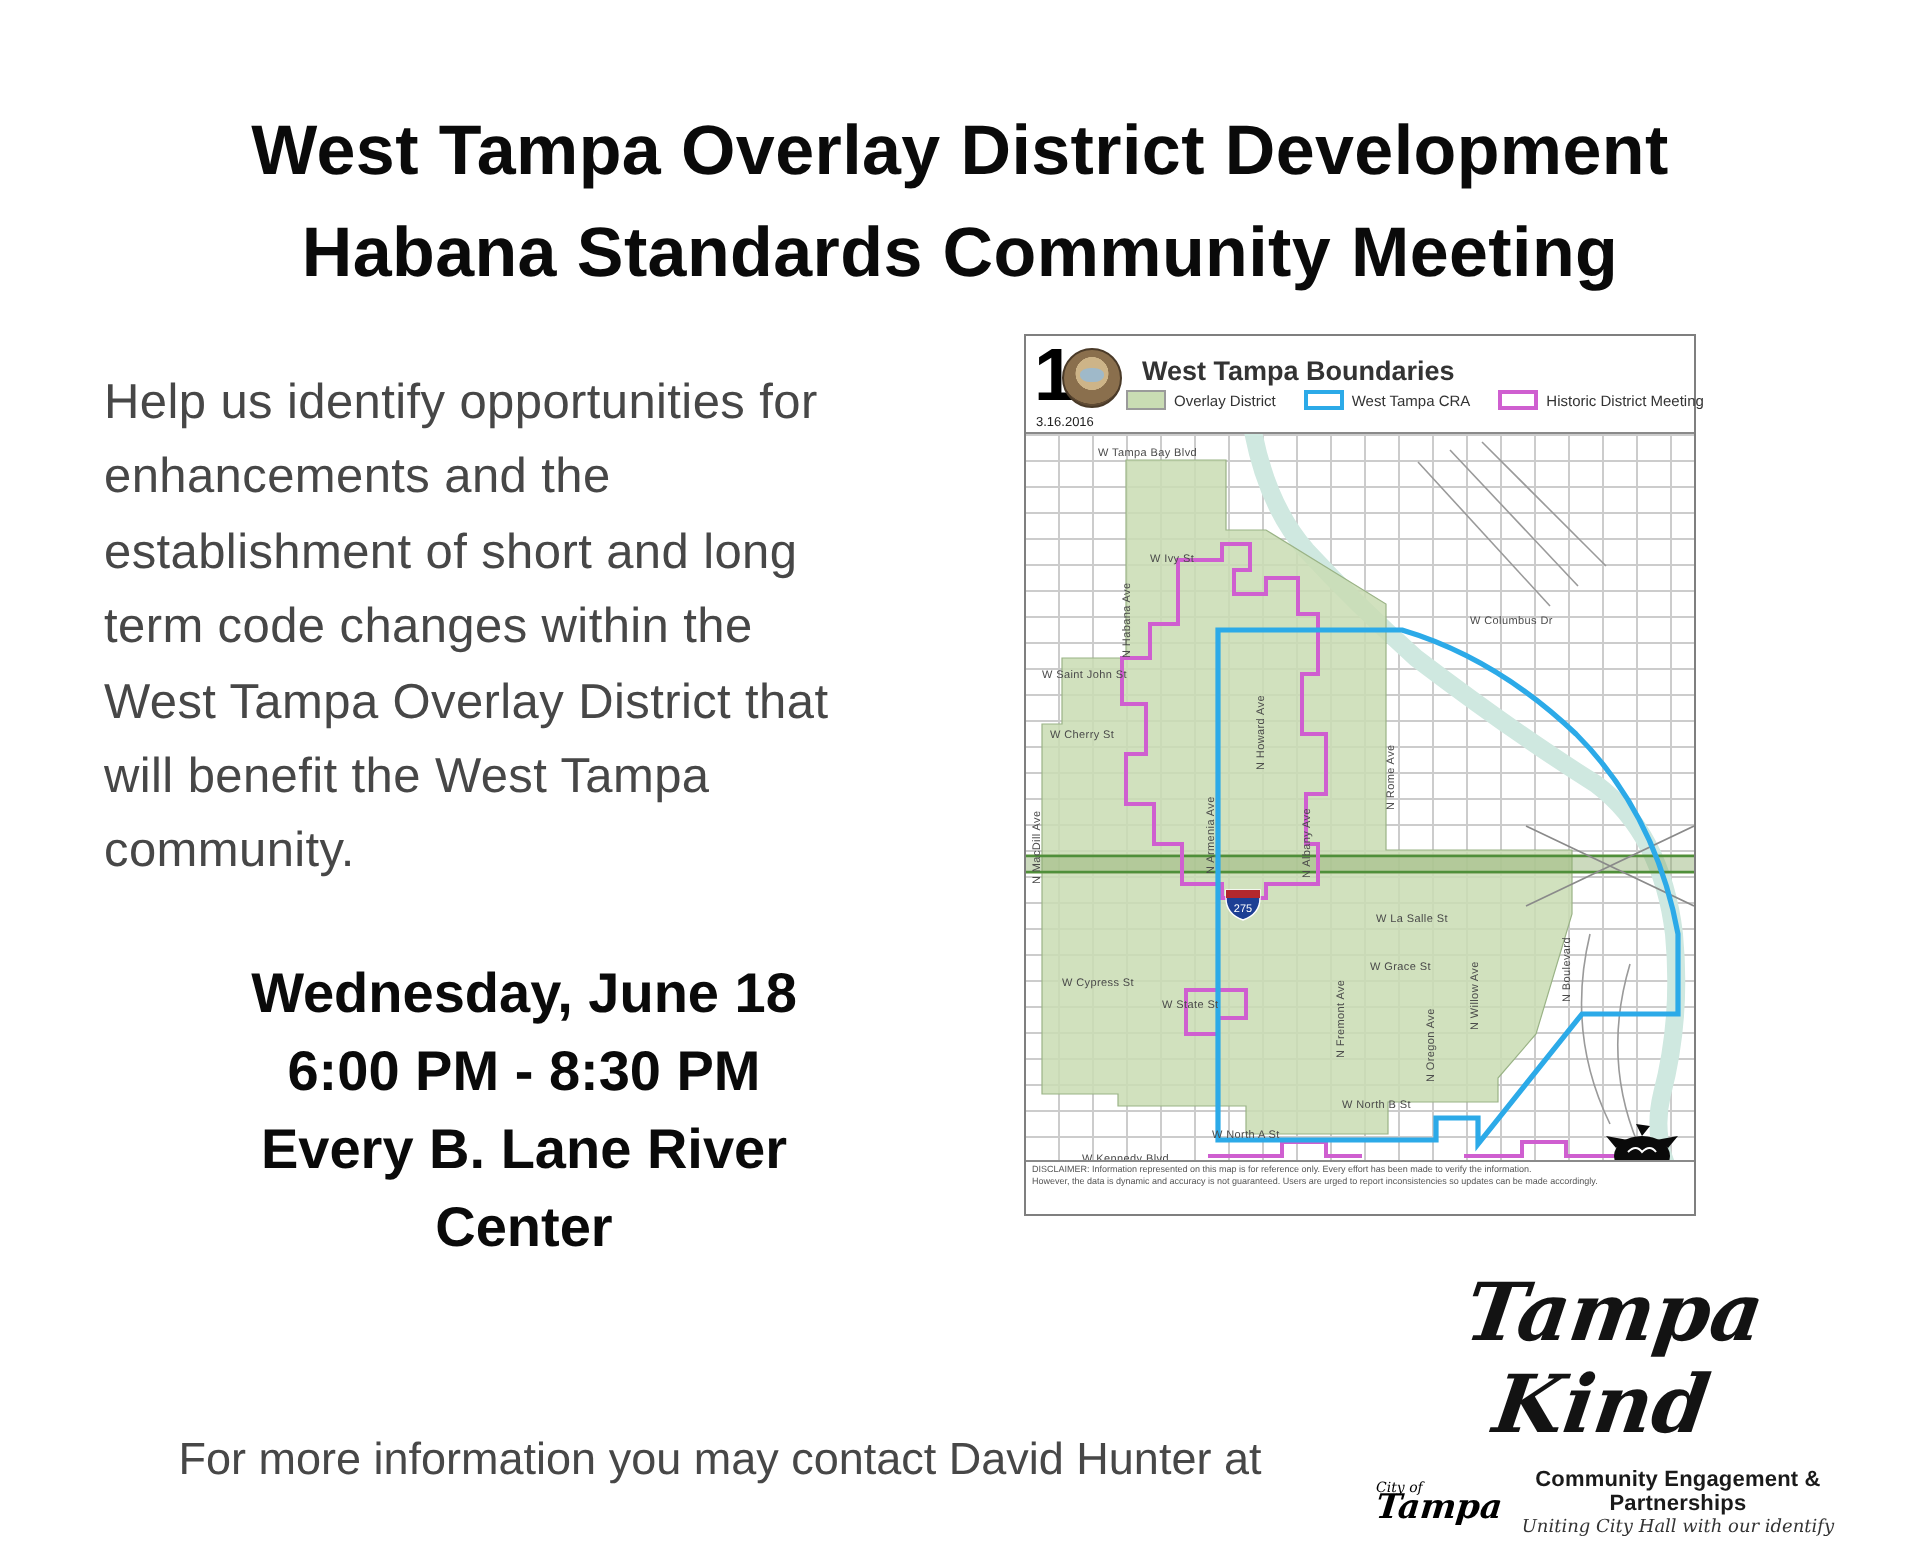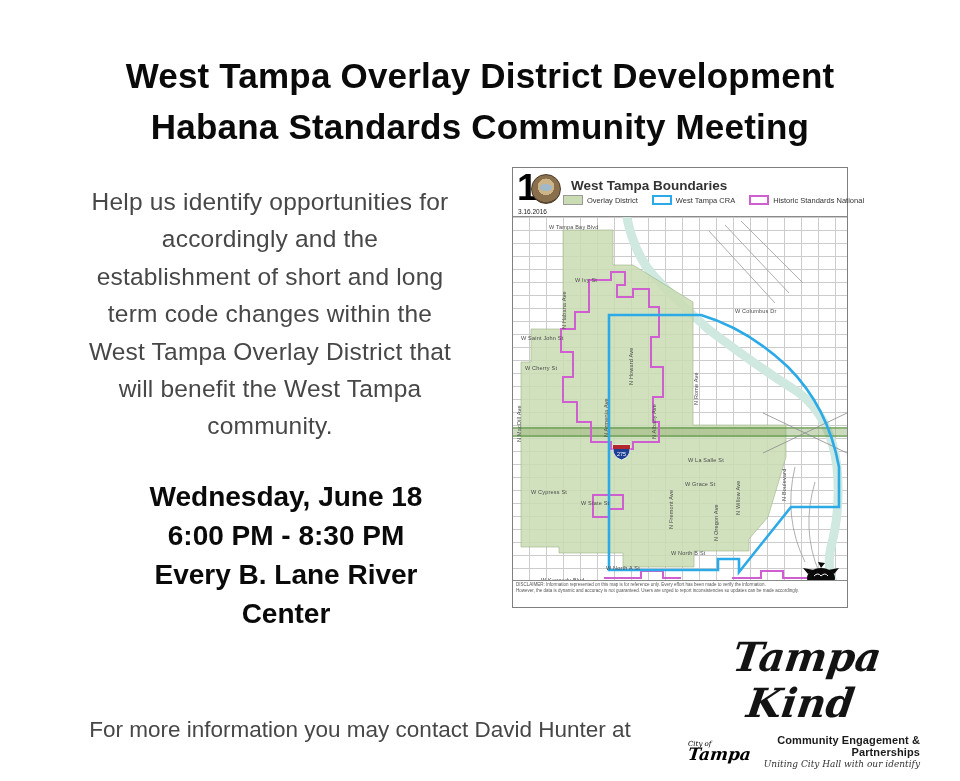--- a/index.html
+++ b/index.html
@@ -4,40 +4,40 @@
 <style>
   html,body{margin:0;padding:0;background:#ffffff;}
   .page{position:relative;width:960px;height:781px;background:#fff;overflow:hidden;
         font-family:"Liberation Sans",sans-serif;}
 
   
   .headline{position:absolute;top:50px;left:0;width:100%;text-align:center;
             font-weight:700;font-size:35px;line-height:51px;color:#0a0a0a;letter-spacing:.2px;}
 
   
-  .intro{position:absolute;top:183px;left:52px;width:436px;text-align:center;
+  .intro{position:absolute;top:183px;left:52px;width:436px;
          font-size:24.5px;line-height:37.4px;color:#474747;font-weight:400;letter-spacing:.2px;}
 
   
-  .meeting{position:absolute;top:477px;left:68px;width:436px;text-align:center;
+  .meeting{position:absolute;top:477px;left:44px;width:436px;text-align:center;
            font-weight:700;font-size:28px;line-height:39px;color:#0a0a0a;}
 
   
   .contact{position:absolute;top:646px;left:36px;width:648px;text-align:center;
            font-size:22.5px;line-height:33.5px;color:#474747;white-space:pre-wrap;}
 
   
   .branding{position:absolute;top:634px;left:688px;width:232px;text-align:center;}
   .script-name{font-family:"DejaVu Serif",serif;font-style:italic;font-weight:700;
                font-size:40px;color:#131313;transform:skewX(-8deg);display:inline-block;line-height:46px;}
   .brand-row{display:flex;align-items:center;justify-content:center;gap:7px;margin-top:8px;}
   .city-logo{font-family:"DejaVu Serif",serif;font-style:italic;color:#000000;line-height:1;text-align:left;}
   .city-logo .cl-top{font-size:7px;display:block;margin-bottom:-2px;}
   .city-logo .cl-name{font-size:17px;font-weight:700;display:block;transform:skewX(-6deg);}
-  .brand-text{text-align:right;}
+  .brand-text{text-align:center;}
   .org-name{font-size:11px;font-weight:700;color:#1a1a1a;letter-spacing:.1px;}
   .tagline{font-family:"DejaVu Serif",serif;font-style:italic;font-size:9px;color:#333;margin-top:1px;}
 
   
   .map{position:absolute;left:512px;top:167px;width:336px;height:441px;
        border:1px solid #7f7f7f;background:#fff;box-sizing:border-box;}
   .map-header{position:relative;height:48px;border-bottom:1px solid #8a8a8a;background:#fff;}
   .map-title{position:absolute;left:58px;top:10px;font-size:13.5px;font-weight:700;color:#333;}
   .map-legend{position:absolute;left:50px;top:27px;display:flex;gap:14px;align-items:center;}
   .legend-item{display:flex;align-items:center;gap:4px;}
@@ -71,21 +71,21 @@
 
 <div class="page">
 
   <div class="headline">
     <div>West Tampa Overlay District Development</div>
     <div>Habana Standards Community Meeting</div>
   </div>
 
   <div class="intro">
     <div>Help us identify opportunities for</div>
-    <div>accordingly and the</div>
+    <div>enhancements and the</div>
     <div>establishment of short and long</div>
     <div>term code changes within the</div>
     <div>West Tampa Overlay District that</div>
     <div>will benefit the West Tampa</div>
     <div>community.</div>
   </div>
 
   <div class="meeting">
     <div>Wednesday, June 18</div>
     <div>6:00 PM - 8:30 PM</div>
@@ -126,21 +126,21 @@
           <span class="legend-item">
             <span class="swatch" style="background: rgb(201, 220, 179); border: 1px solid rgb(154, 154, 154);"></span>
             <span class="legend-label">Overlay District</span>
           </span>
           <span class="legend-item">
             <span class="swatch" style="background: rgb(255, 255, 255); border: 2.5px solid rgb(44, 170, 232);"></span>
             <span class="legend-label">West Tampa CRA</span>
           </span>
           <span class="legend-item">
             <span class="swatch" style="background: rgb(255, 255, 255); border: 2.5px solid rgb(207, 95, 208);"></span>
-            <span class="legend-label">Historic Standards National</span>
+            <span class="legend-label">Historic District Meeting</span>
           </span>
         </div>
     </div>
 
     <div class="map-body">
       <svg viewBox="0 0 334 377" width="334" height="377">
 
         <path fill="none" stroke-width="9" d="M113,-4 Q120,35 140,58 Q165,85 195,112 Q245,150 285,175 Q318,200 324,250 Q328,292 318,330 Q312,355 326,377" stroke="#cfe8e0"></path>
 
         <g stroke="#9a9a9a" stroke-width="0.8" fill="none">

